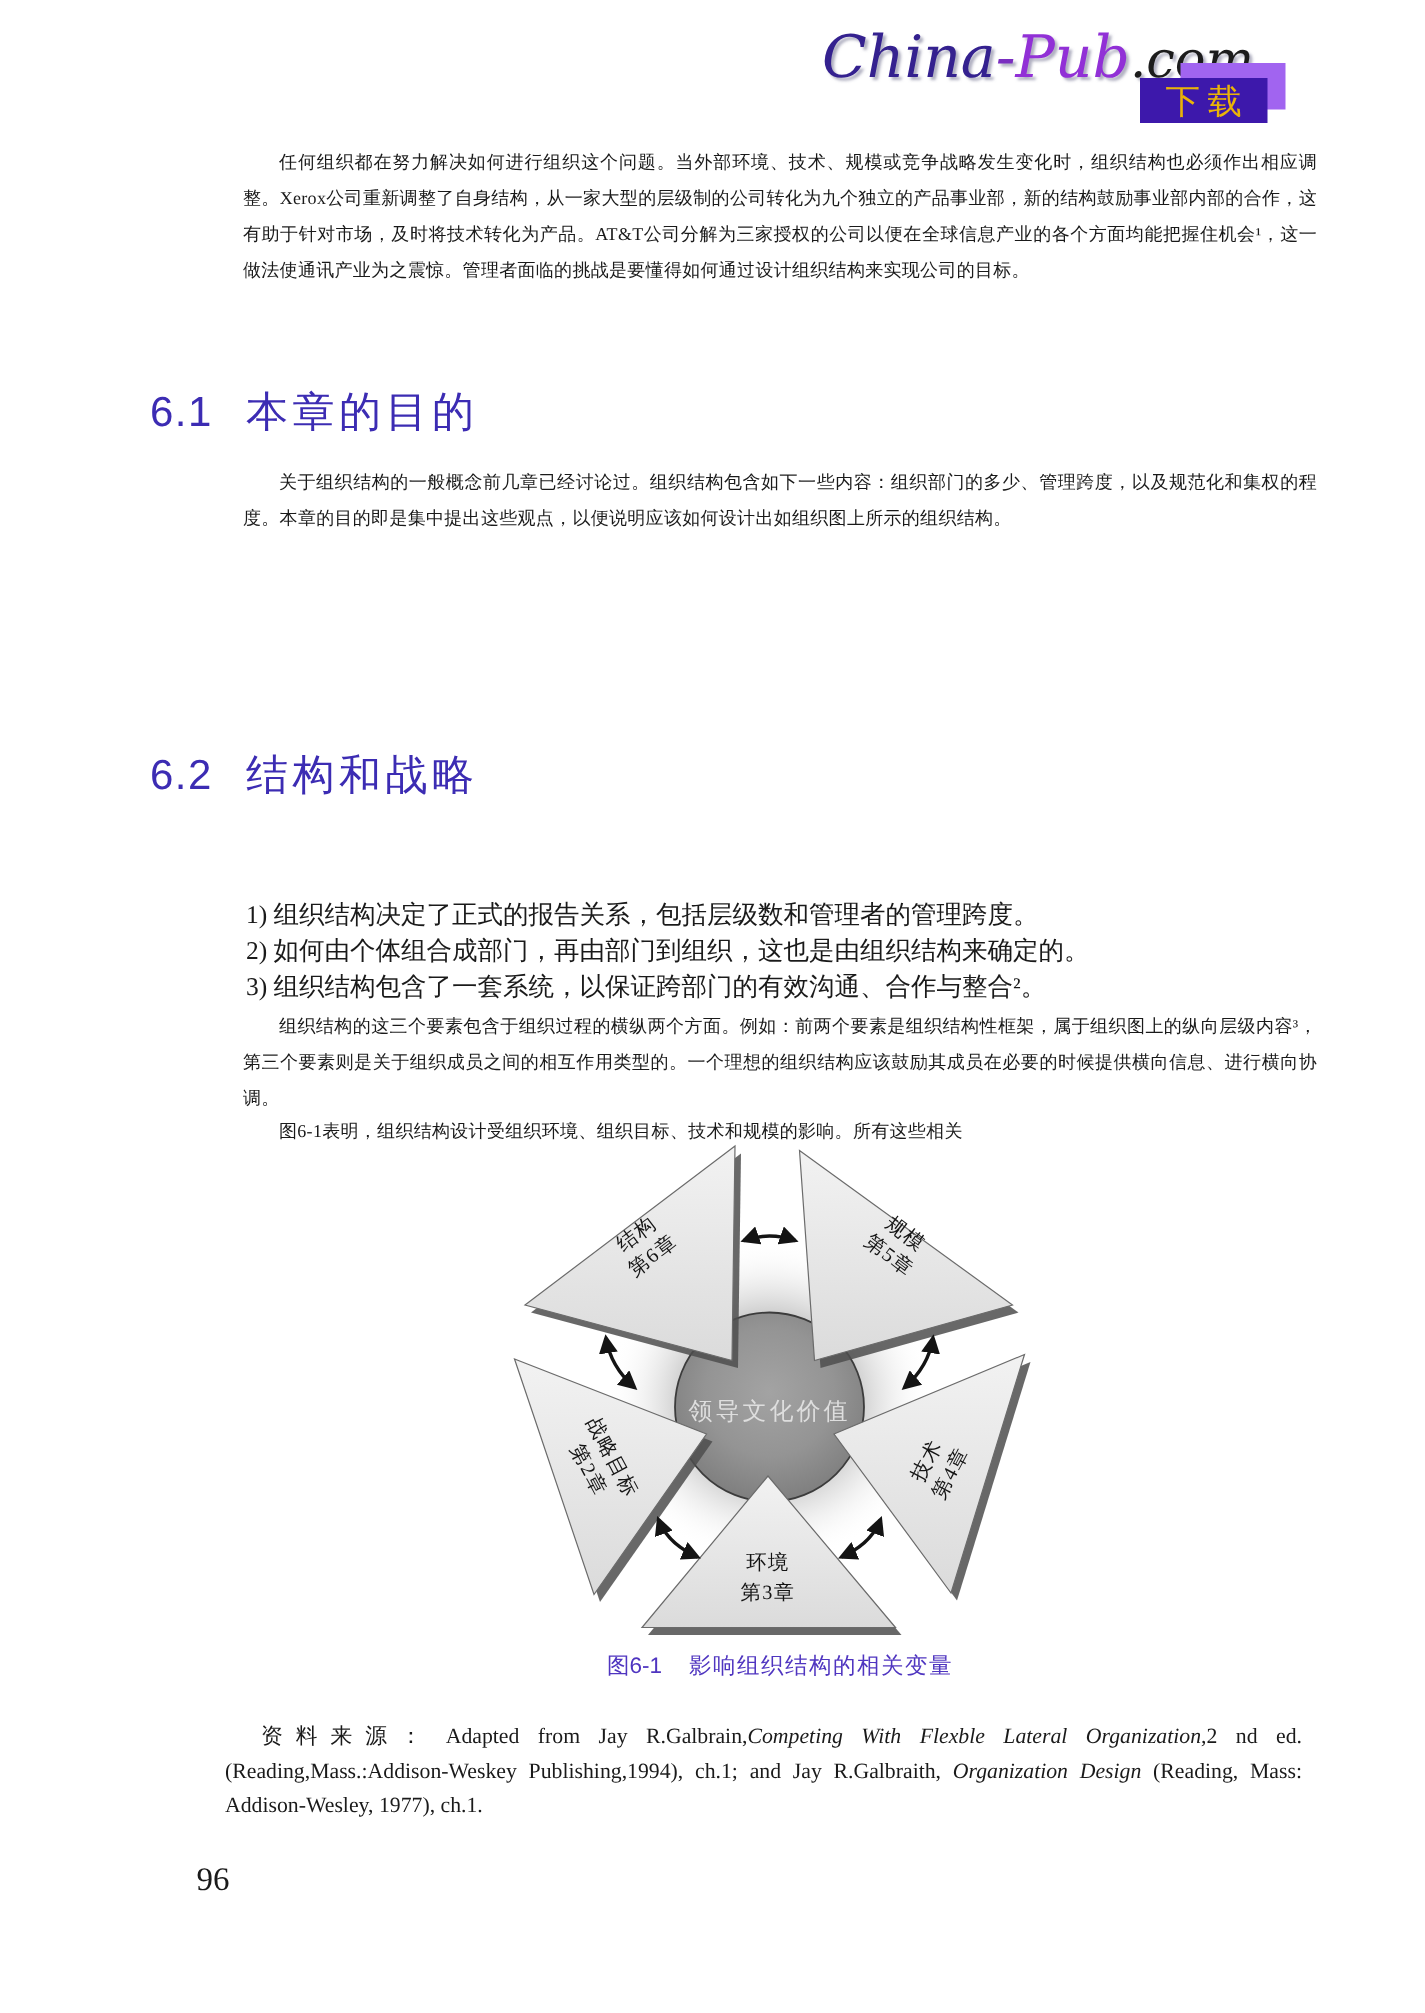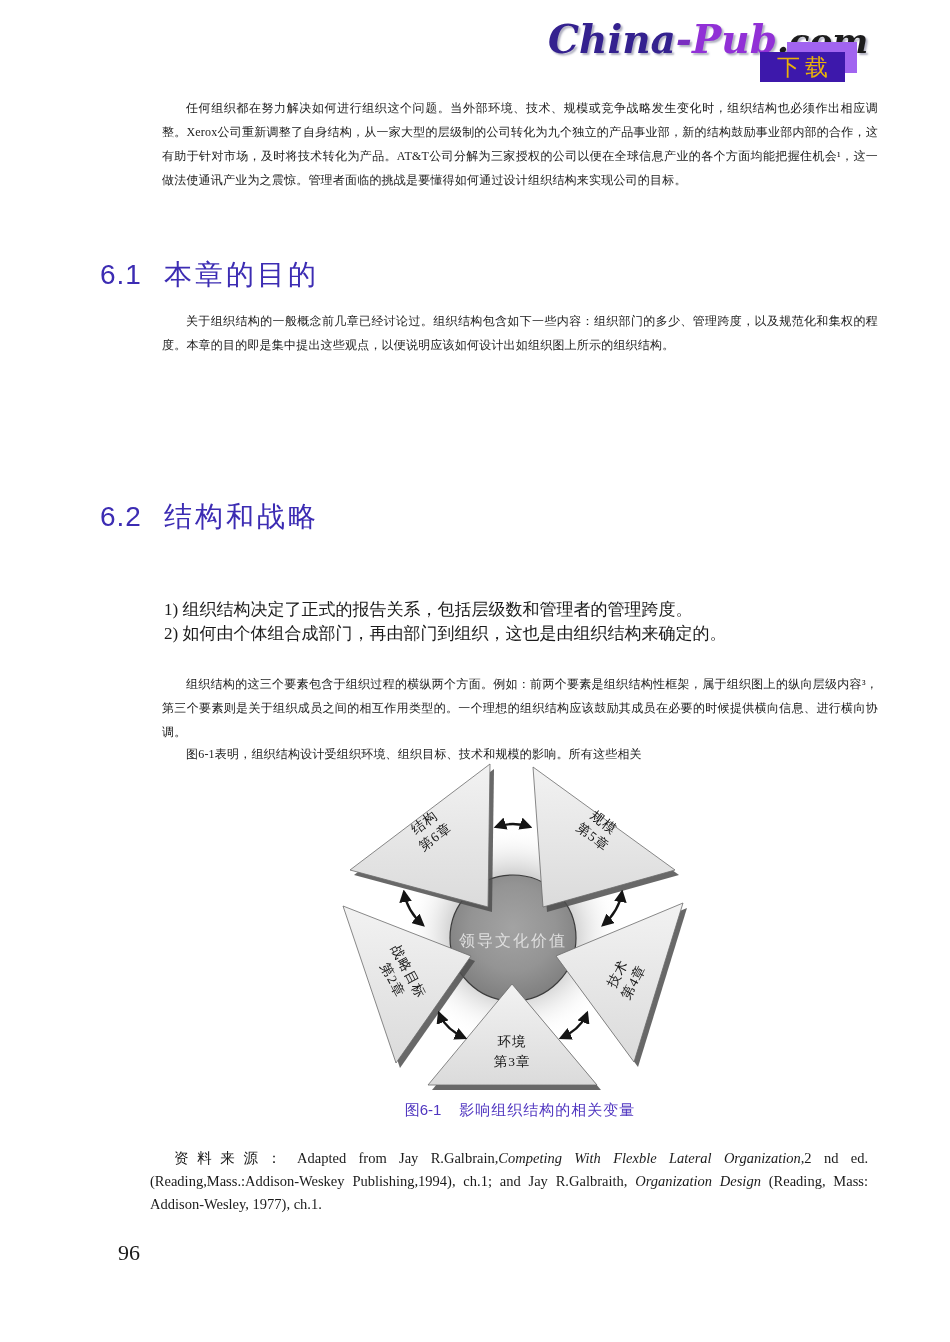--- a/index.html
+++ b/index.html
@@ -1,21 +1,21 @@
 <!DOCTYPE html>
 <html><head>
 <meta charset="utf-8">
 <style>
   html,body{margin:0;padding:0;background:#ffffff;}
   .page{position:relative;width:950px;height:1342px;background:#ffffff;overflow:hidden;
         font-family:"Liberation Serif","DejaVu Serif",serif;color:#1a1a1a;}
 
   
   .logo{position:absolute;left:548px;top:16px;font-family:"DejaVu Serif",serif;
-        font-style:italic;font-weight:bold;font-size:39px;white-space:nowrap;
+        font-style:italic;font-weight:normal;font-size:39px;white-space:nowrap;
         text-shadow:2px 2px 2px rgba(110,110,140,0.55);text-align:right;}
   .logo .l-china{color:#34218f;}
   .logo .l-hyph{color:#7a2ec0;}
   .logo .l-pub{color:#9130d6;}
   .logo .l-com{color:#1c1c1c;font-size:34px;}
   .dl-back{position:absolute;left:787px;top:42px;width:70px;height:31px;background:#a164f0;}
   .dl-btn{position:absolute;left:760px;top:52px;width:85px;height:30px;background:#3d18ab;
           color:#eab308;font-size:23px;line-height:30px;text-align:center;letter-spacing:5px;
           text-indent:5px;cursor:pointer;font-family:"Liberation Sans",sans-serif;}
 
@@ -40,40 +40,41 @@
   .arrow{fill:none;stroke:#141414;stroke-width:2.3;}
   .caption{position:absolute;left:290px;top:1101px;width:460px;text-align:center;
         color:#4f35c0;font-size:15px;font-family:"Liberation Sans",sans-serif;white-space:nowrap;}
   .caption .cap-title{margin-left:18px;letter-spacing:1px;}
 
   
   .source{position:absolute;left:150px;top:1147px;width:718px;font-size:14.5px;
         line-height:23px;text-align:justify;text-indent:24px;}
   .src-it{font-style:italic;}
 
-  .pagenum{position:absolute;left:118px;top:1240px;font-size:22px;}
+  .pagenum{position:absolute;left:131px;top:1240px;font-size:22px;}
 </style>
 </head>
 <body>
 
 <div class="page">
 
   <div class="logo"><span class="l-china">China</span><span class="l-hyph">-</span><span class="l-pub">Pub</span><span class="l-com">.com</span></div>
   <div class="dl-back"></div>
   <div class="dl-btn">下载</div>
 
   <div class="para" style="top:96px">任何组织都在努力解决如何进行组织这个问题。当外部环境、技术、规模或竞争战略发生变化时，组织结构也必须作出相应调整。Xerox公司重新调整了自身结构，从一家大型的层级制的公司转化为九个独立的产品事业部，新的结构鼓励事业部内部的合作，这有助于针对市场，及时将技术转化为产品。AT&amp;T公司分解为三家授权的公司以便在全球信息产业的各个方面均能把握住机会¹，这一做法使通讯产业为之震惊。管理者面临的挑战是要懂得如何通过设计组织结构来实现公司的目标。</div>
 
   <div class="h-section" style="top:256px"><span class="h-num">6.1</span><span class="h-title">本章的目的</span></div>
   <div class="para" style="top:309px">关于组织结构的一般概念前几章已经讨论过。组织结构包含如下一些内容：组织部门的多少、管理跨度，以及规范化和集权的程度。本章的目的即是集中提出这些观点，以便说明应该如何设计出如组织图上所示的组织结构。</div>
 
   <div class="h-section" style="top:498px"><span class="h-num">6.2</span><span class="h-title">结构和战略</span></div>
   <div class="items" style="top:598px">
     <div class="item">1) 组织结构决定了正式的报告关系，包括层级数和管理者的管理跨度。</div>
     <div class="item">2) 如何由个体组合成部门，再由部门到组织，这也是由组织结构来确定的。</div>
+    <div class="item">3) 组织结构包含了一套系统，以保证跨部门的有效沟通、合作与整合²。</div>
   </div>
   <div class="para" style="top:672px">组织结构的这三个要素包含于组织过程的横纵两个方面。例如：前两个要素是组织结构性框架，属于组织图上的纵向层级内容³，第三个要素则是关于组织成员之间的相互作用类型的。一个理想的组织结构应该鼓励其成员在必要的时候提供横向信息、进行横向协调。</div>
   <div class="para" style="top:742px">图6-1表明，组织结构设计受组织环境、组织目标、技术和规模的影响。所有这些相关</div>
 
   <svg class="fig-svg" viewBox="0 0 460 340">
     <defs>
       <radialGradient id="haloGrad" cx="50%" cy="50%" r="50%">
         <stop offset="0%" stop-color="#8f8f8f" stop-opacity="0.85"></stop>
         <stop offset="50%" stop-color="#9a9a9a" stop-opacity="0.6"></stop>
         <stop offset="72%" stop-color="#c2c2c2" stop-opacity="0.32"></stop>

